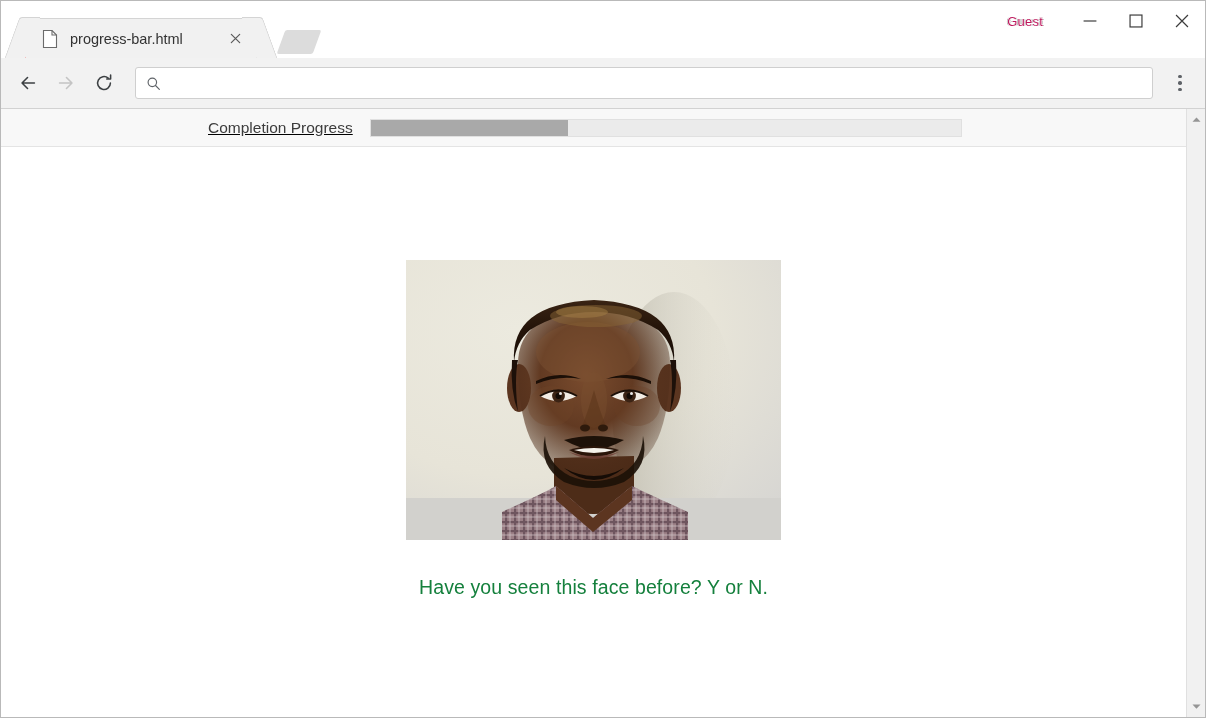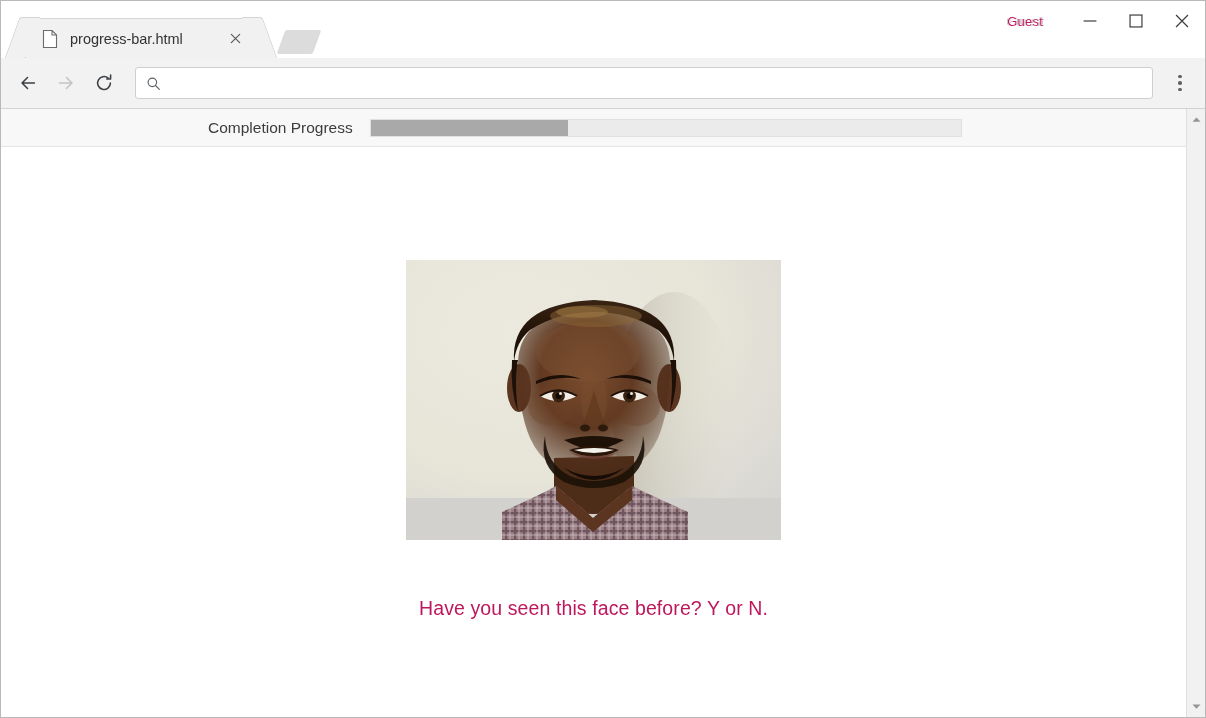--- a/index.html
+++ b/index.html
@@ -181,20 +181,21 @@
     background: #ffffff;
     overflow: hidden;
   }
 
   .progress-band {
     height: 38px;
     background: #f8f8f8;
     border-bottom: 1px solid #e4e4e4;
     display: flex;
     align-items: center;
+    text-decoration: underline;
   }
   .progress-label {
     font-size: 15.5px;
     color: #3c3c3c;
     margin-left: 207px;
     margin-right: 17px;
     white-space: nowrap;
   }
   .progress-track {
     width: 592px;
@@ -220,23 +221,23 @@
   .face-photo {
     width: 375px;
     height: 280px;
     position: relative;
     overflow: hidden;
     background: #e8e6dc;
   }
   .face-photo svg { display: block; width: 100%; height: 100%; }
 
   .question {
-    margin-top: 57px;
+    margin-top: 36px;
     font-size: 19.5px;
-    color: #be185d;
+    color: #15803d;
     letter-spacing: 0.1px;
   }
 
   
   .scrollbar {
     width: 19px;
     flex: 0 0 auto;
     background: #f1f1f1;
     border-left: 1px solid #e0e0e0;
     display: flex;

